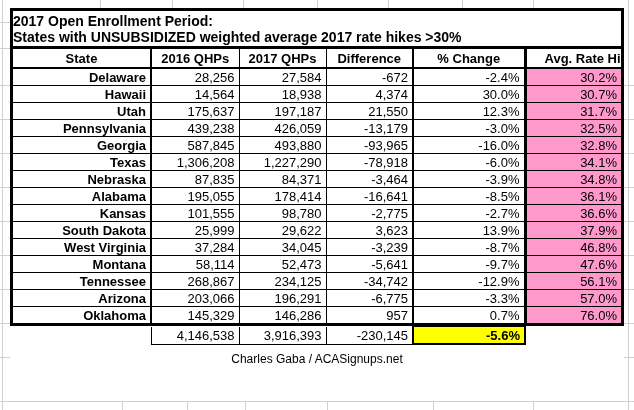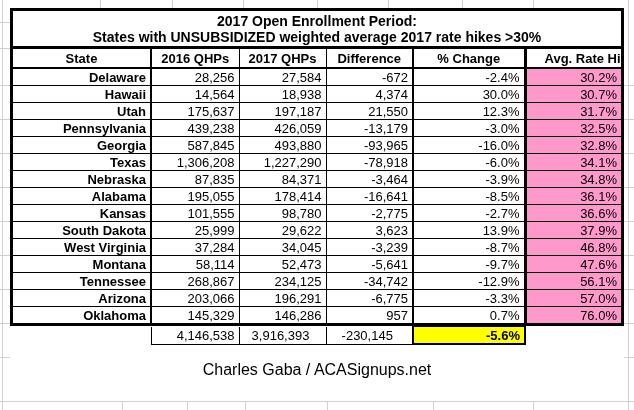--- a/index.html
+++ b/index.html
@@ -5,21 +5,21 @@
   html,body{margin:0;padding:0;}
   body{
     width:634px;height:410px;position:relative;overflow:hidden;
     background:#ffffff;
     font-family:"Liberation Sans", sans-serif;
     color:#000;
   }
   .gridline{position:absolute;background:var(--grid_line,#d0d0d0);}
   #sheet{position:absolute;left:10px;top:8px;width:614px;}
   .main-box{border:3px solid var(--border,#000);background:#fff;}
-  .title-block{border-bottom:3px solid var(--border,#000);text-align:center;padding:2px 0 1px 0;}
+  .title-block{border-bottom:3px solid var(--border,#000);text-align:left;padding:2px 0 1px 0;}
   .title-line{font-weight:bold;font-size:14px;line-height:16px;}
   table{border-collapse:collapse;table-layout:fixed;width:100%;}
   col.w1{width:138px}col.w2{width:88px}col.w3{width:87px}
   col.w4{width:87px}col.w5{width:112px}col.w6{width:96px}
   th{
     font-size:13px;font-weight:bold;height:18px;padding:0;
     border-bottom:2px solid var(--border,#000);text-align:center;
     white-space:nowrap;overflow:hidden;
   }
   th.rate-h{text-align:center;padding-left:18px;}
@@ -32,28 +32,28 @@
   .c2,.c3{border-right:1px solid var(--border,#000);}
   .c4{border-right:2px solid var(--border,#000);}
   .c5{border-right:3px solid var(--border,#000);}
   td.state{font-weight:bold;}
   td.rate{background:var(--rate_hike_bg,#ff99cc);}
   tbody tr:last-child td{border-bottom:none;}
   tbody tr.hl td:not(.rate){background:var(--highlight_row_bg,#99ccff);}
   .totals-wrap{padding:0 3px;}
   .totals-table td{border-bottom:none;}
   .totals-table .t-num{border:1px solid var(--border,#000);border-top:none;}
-  .totals-table .t-num + .t-num{border-left:none;text-align:center;}
+  .totals-table .t-num + .t-num{border-left:none;}
   .totals-table .t-pct{
     background:var(--total_pct_bg,#ffff00);font-weight:bold;
     border:2px solid var(--border,#000);border-top-width:1px;
   }
   .totals-table .t-blank{border:none;}
   .footer{
-    text-align:center;font-size:16px;margin-top:16px;line-height:17px;
+    text-align:center;font-size:12px;margin-top:6px;line-height:17px;
   }
 </style>
 </head>
 <body>
 
 <div class="gridline" style="left:2px;top:0;width:1px;height:410px;"></div>
 <div class="gridline" style="left:628px;top:0;width:1px;height:410px;"></div>
 <div class="gridline" style="left:0;top:401px;width:634px;height:1px;"></div>
 <div class="gridline" style="left:100px;top:0;width:1px;height:8px;"></div>
 <div class="gridline" style="left:172px;top:0;width:1px;height:8px;"></div>

